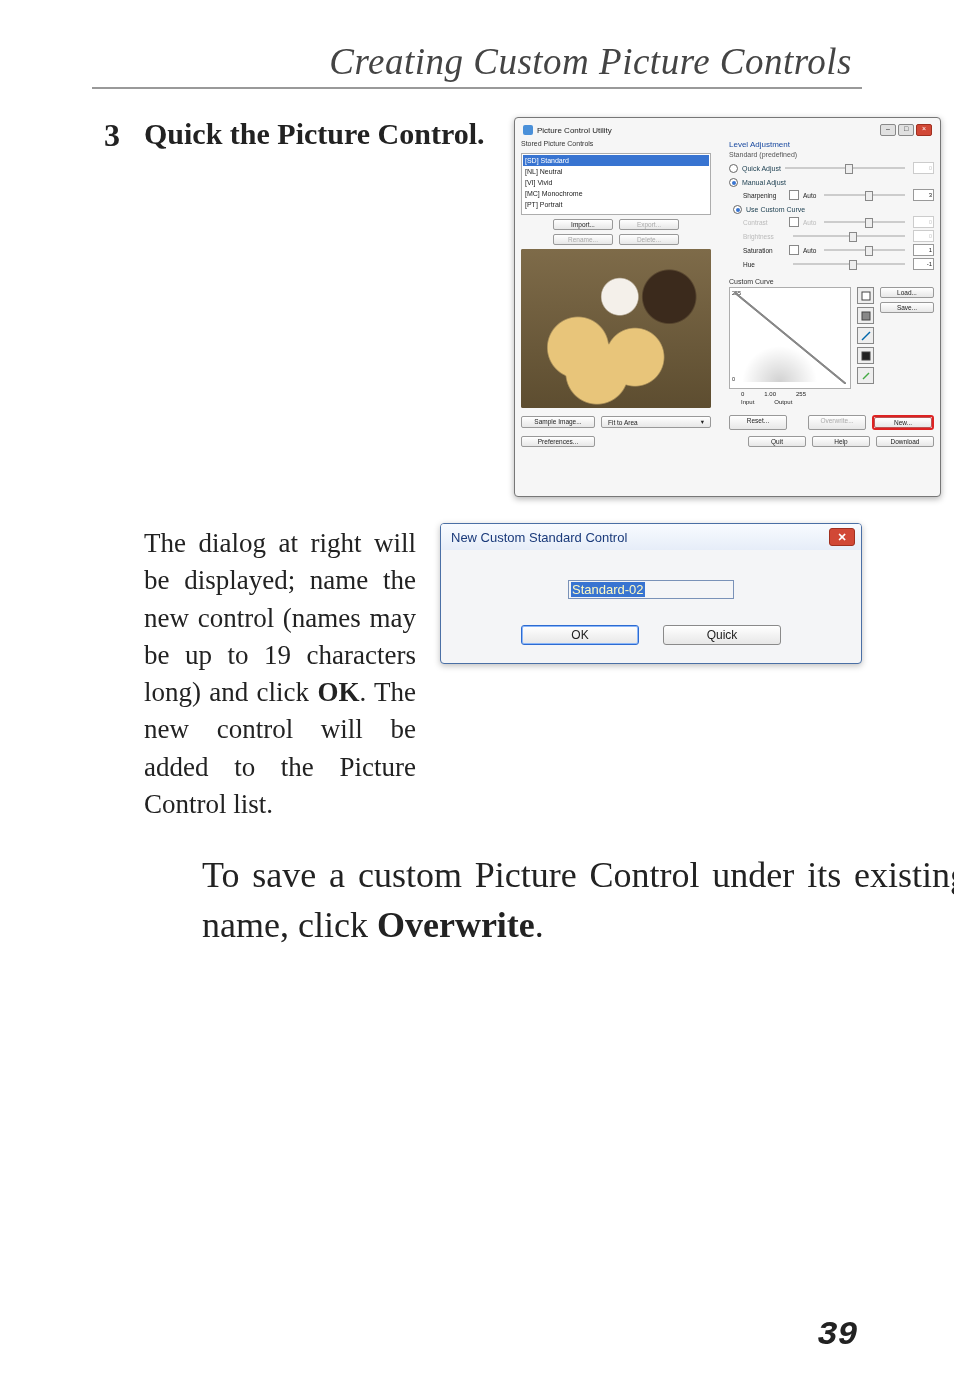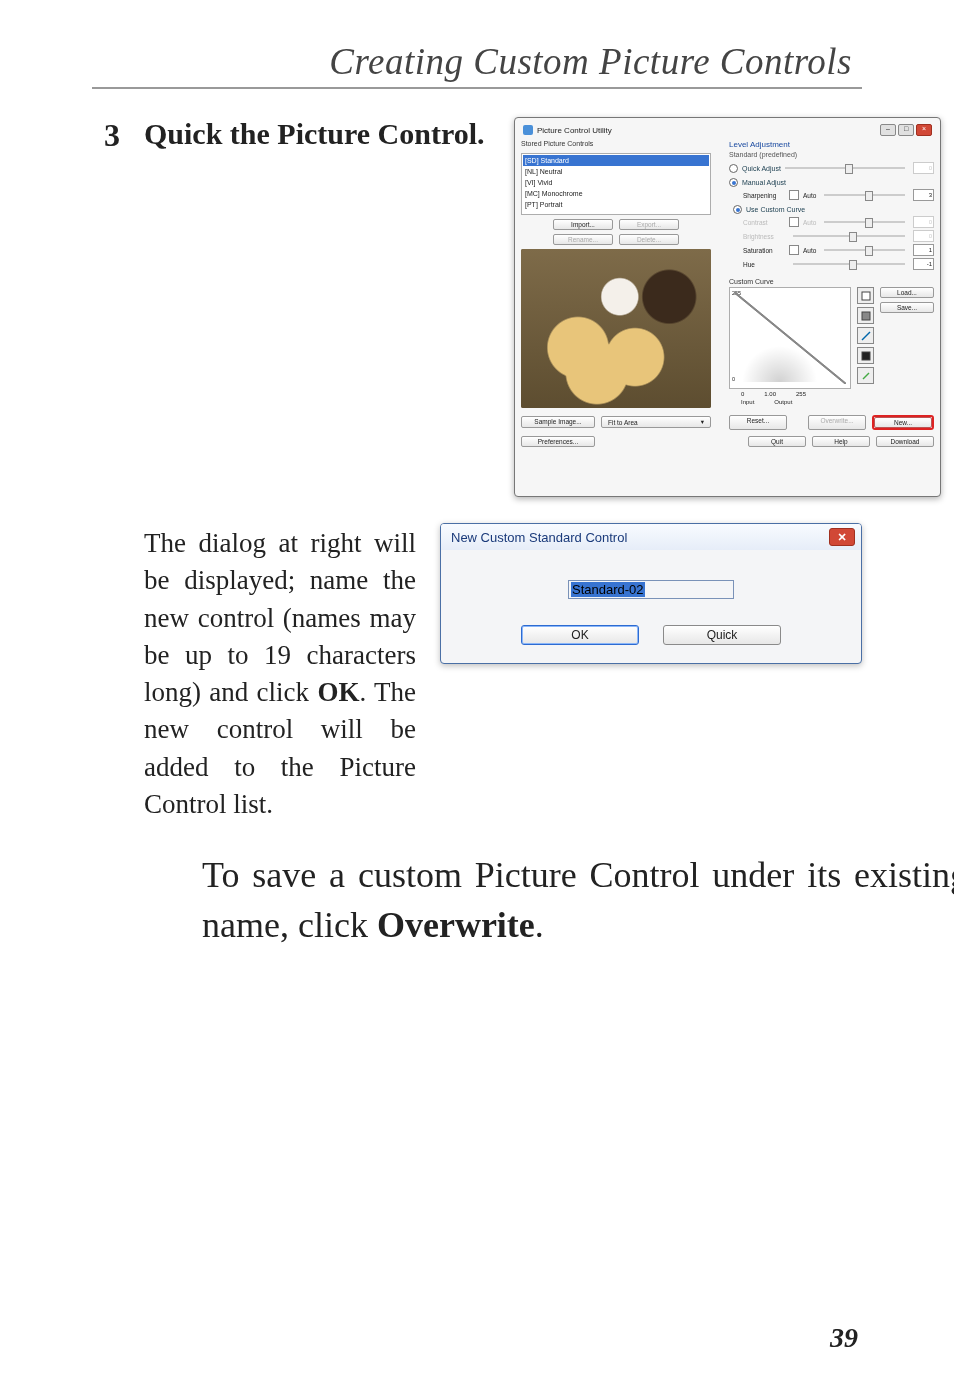--- a/index.html
+++ b/index.html
@@ -265,21 +265,21 @@
   }
   .dlg-input {
     display: block;
     margin: 0 auto 26px auto;
     width: 160px;
     border: 1px solid #7a92b8;
     padding: 1px 2px;
     font-size: 13px;
   }
   .dlg-input .sel {
-    background: #3874d1; color: #000000; padding: 0 1px;
+    background: #3874d1; color: #fef9c3; padding: 0 1px;
   }
   .dlg-btnrow {
     display: flex; justify-content: center; gap: 24px;
   }
   .dlg-btn {
     min-width: 92px;
     padding: 2px 12px;
     text-align: center;
     font-size: 12px;
     border: 1px solid #8a8a8a;
@@ -296,24 +296,24 @@
     width: 766px;
     font-family: "Georgia", "Times New Roman", serif;
     font-size: 36px; line-height: 1.38; text-align: justify;
   }
   .para-after .k { font-weight: bold; }
 
   .page-num {
     position: absolute;
     right: 54px;
     bottom: 34px;
-    font-family: Liberation Serif, serif;
+    font-family: Liberation Mono, monospace;
     font-style: italic;
     font-weight: bold;
-    font-size: 28px;
+    font-size: 34px;
   }
 </style>
 </head>
 <body>
 
 <div class="page">
   <div class="chapter-title">Creating Custom Picture Controls</div>
   <hr class="hr1">
 
   <div class="row1">

